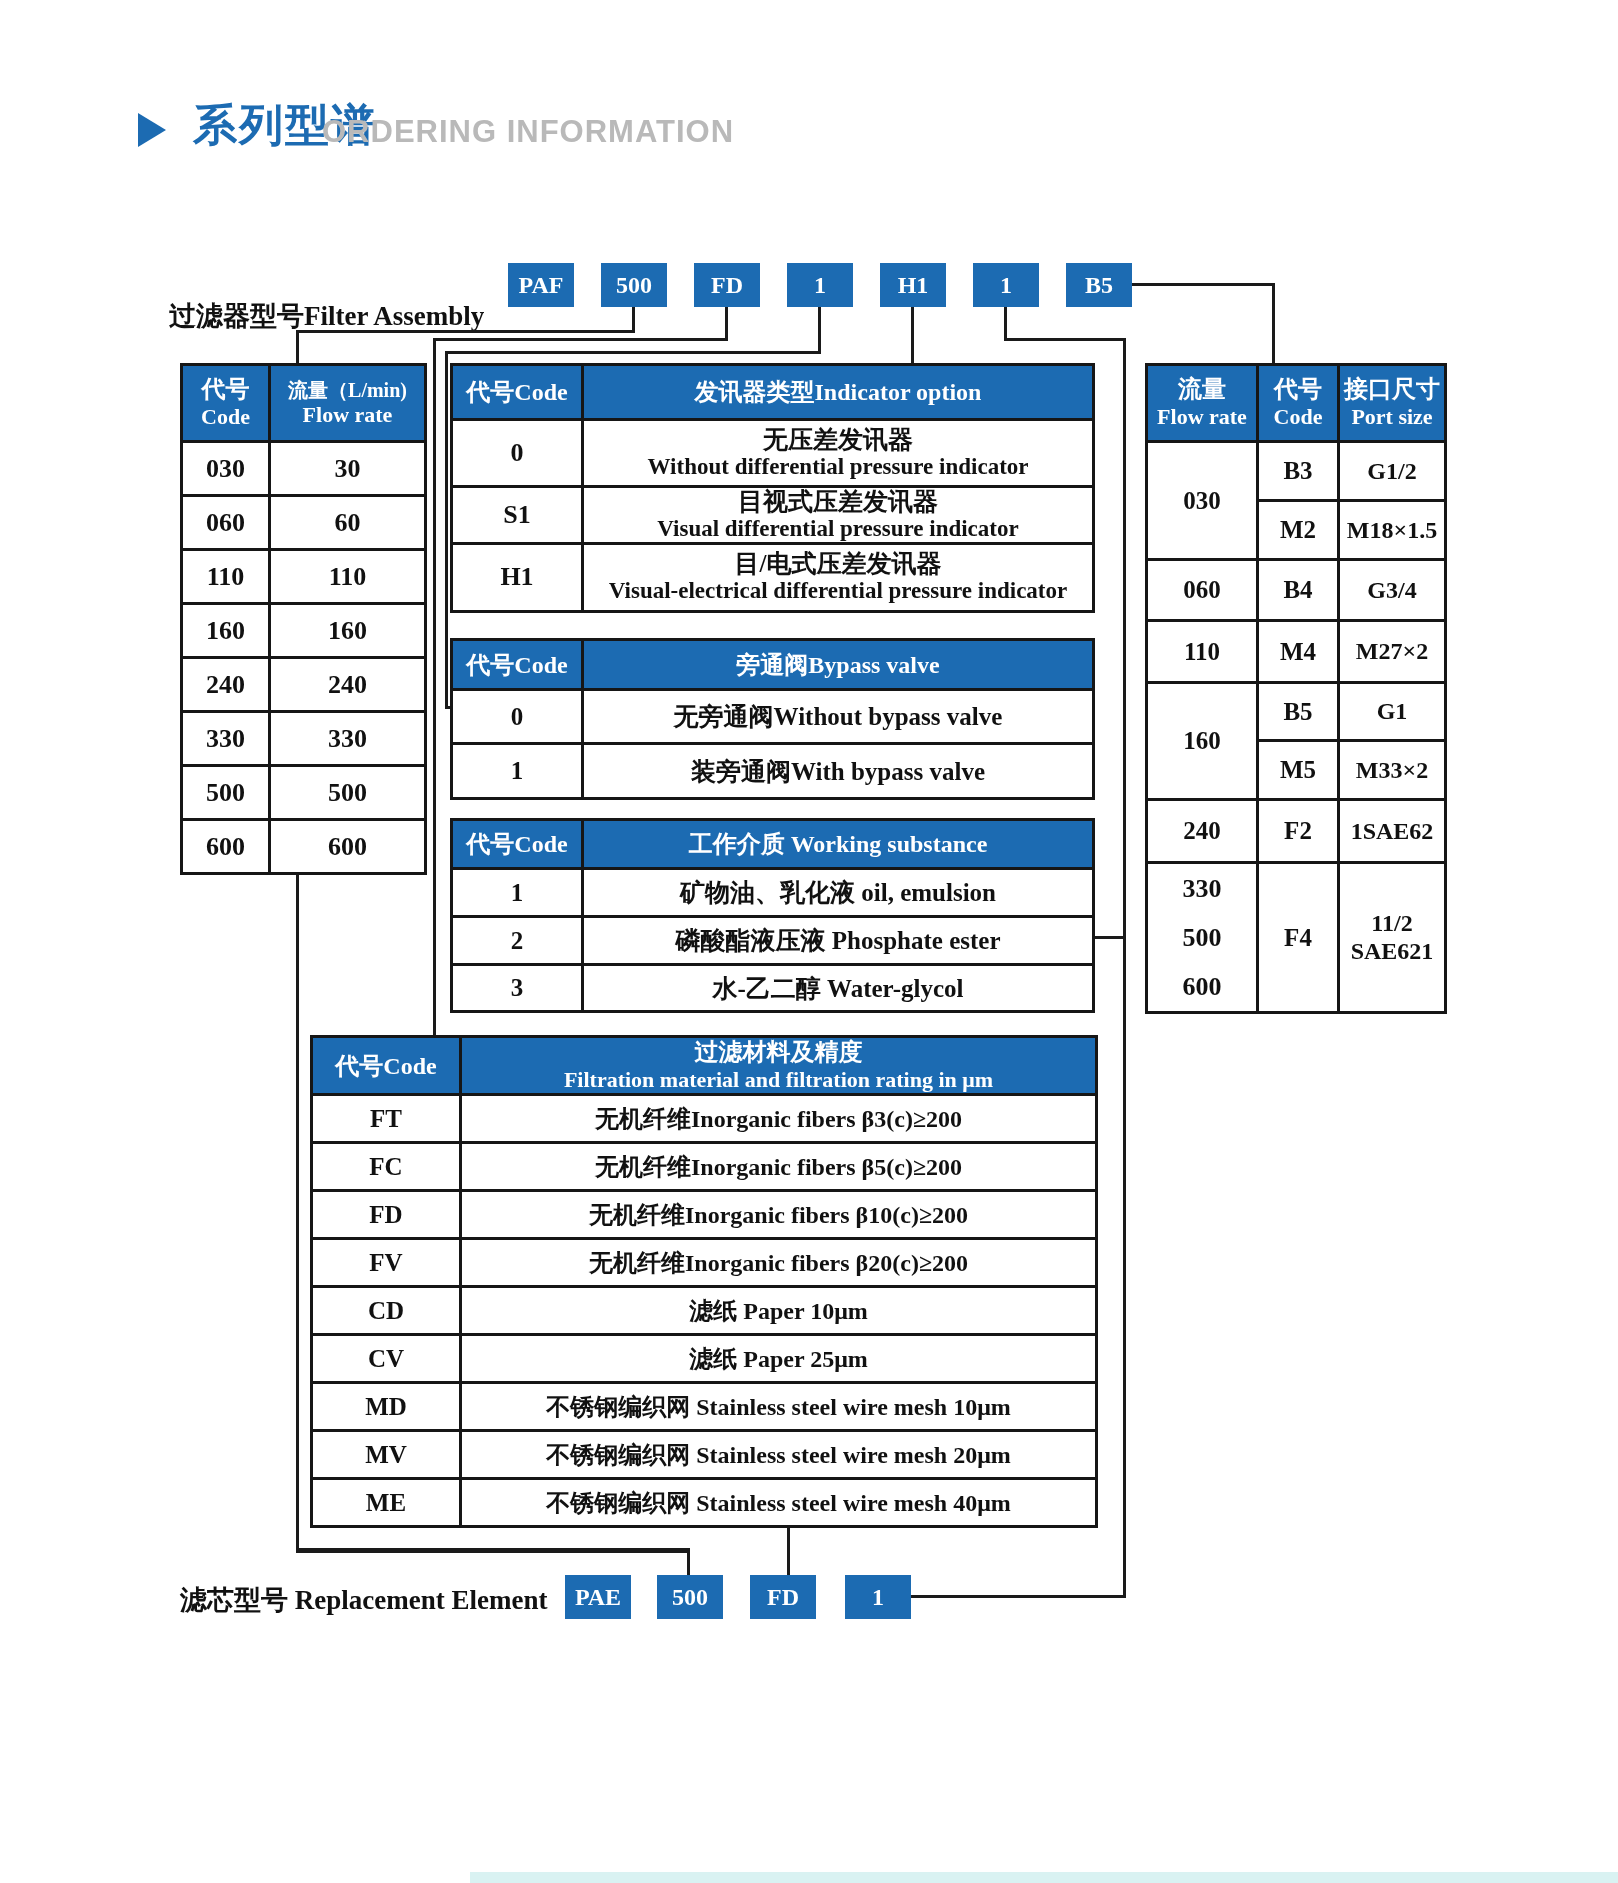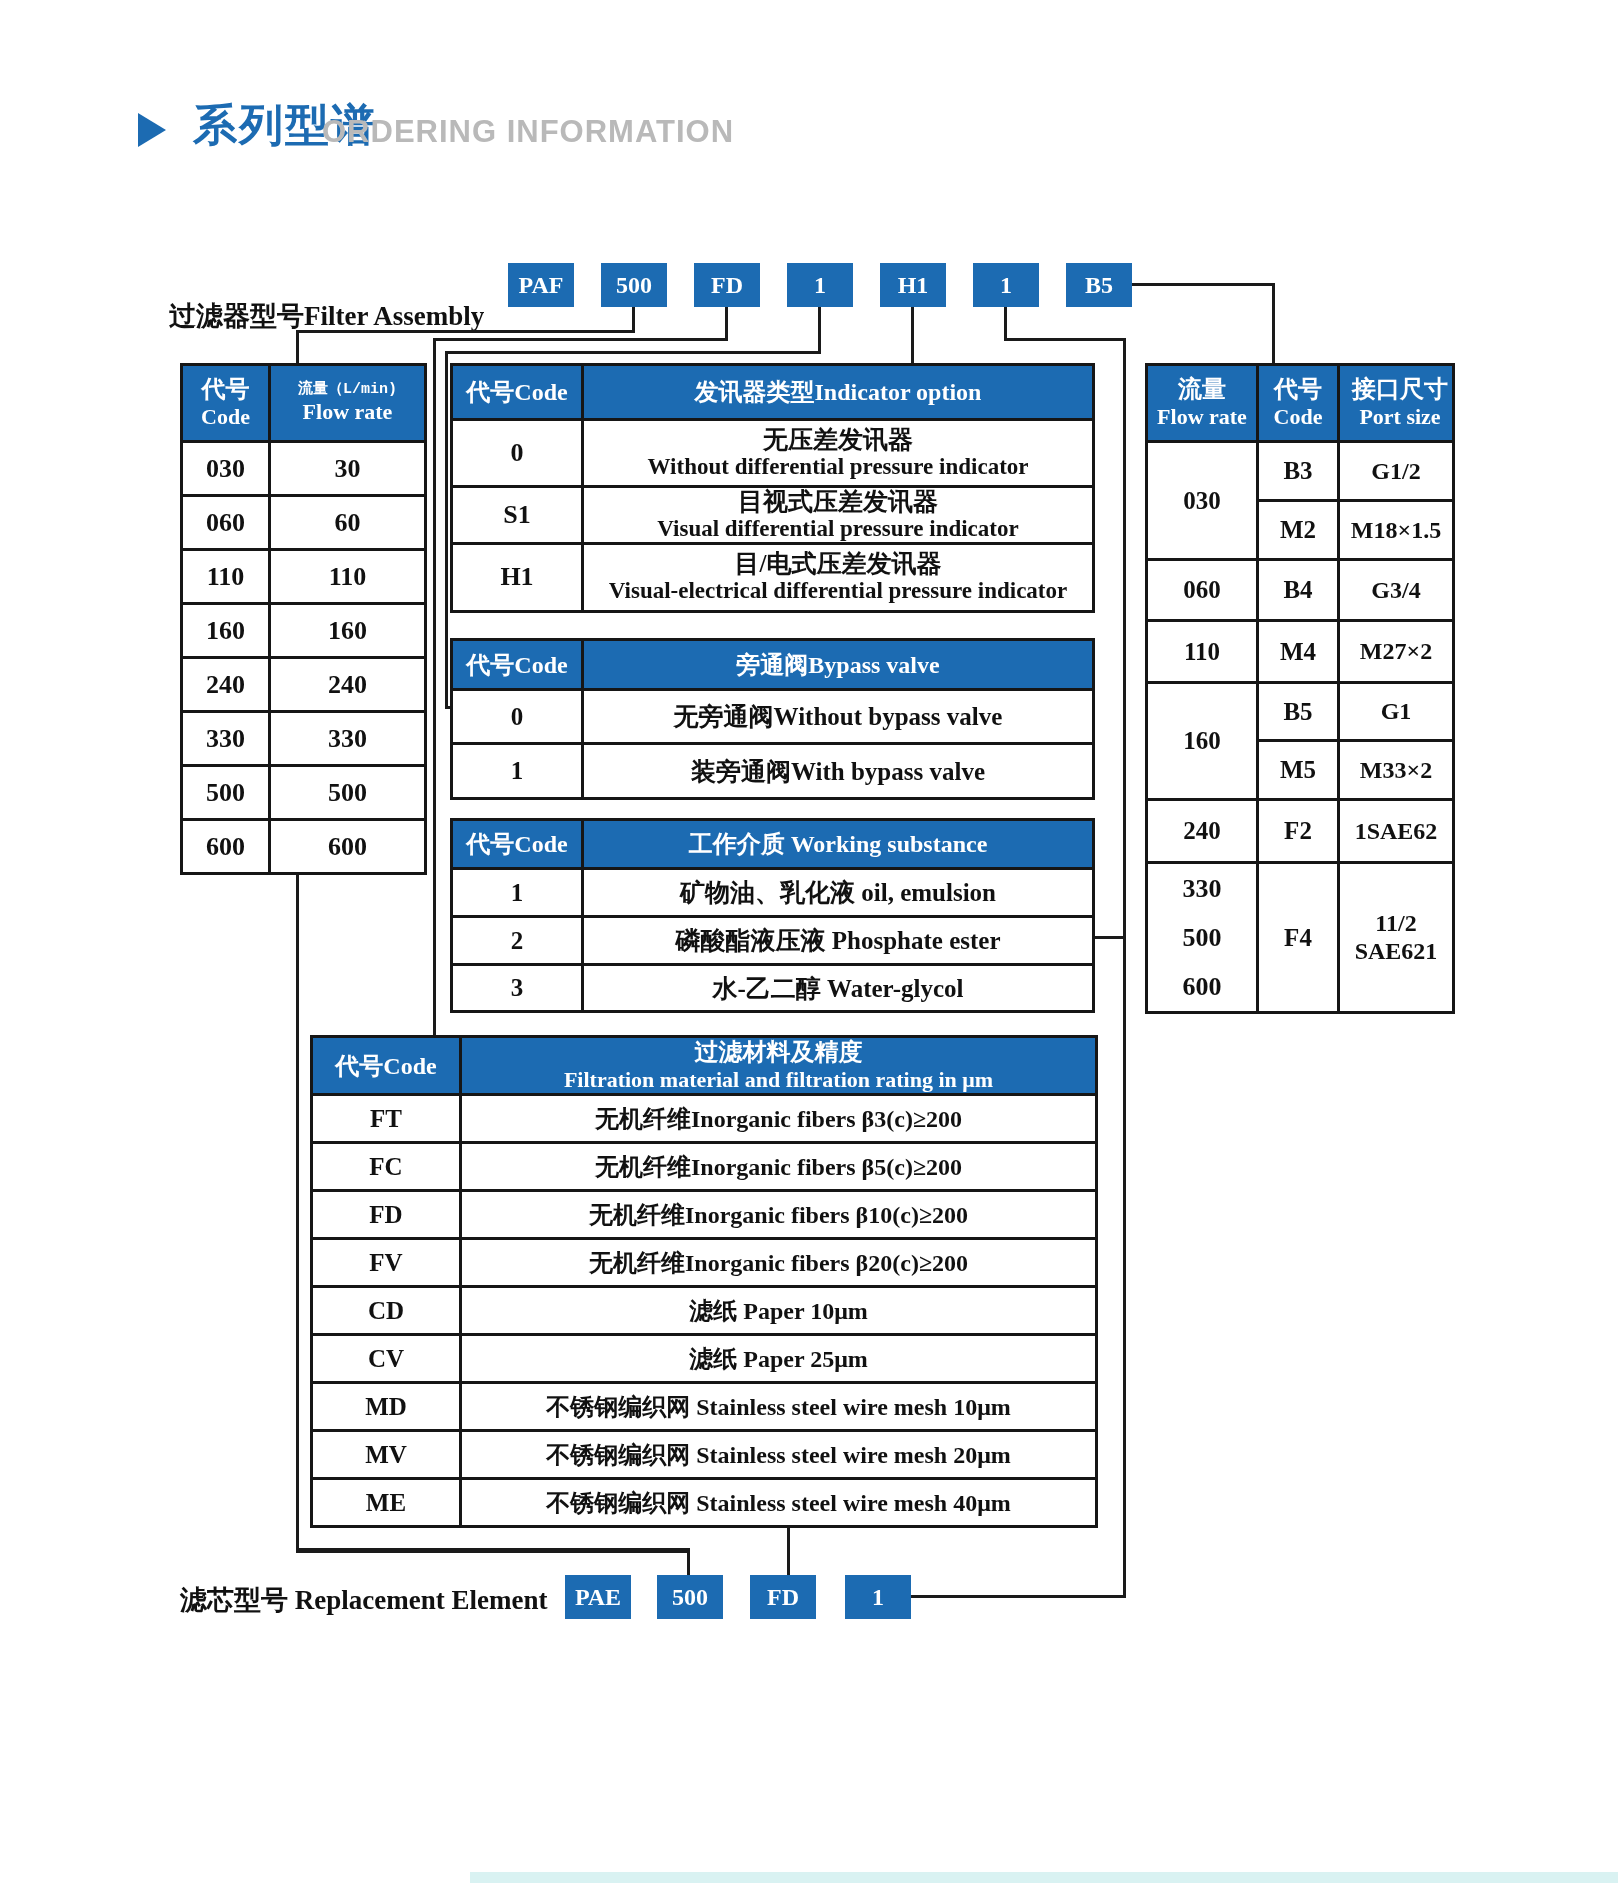--- a/index.html
+++ b/index.html
@@ -85,21 +85,21 @@
   <div class="ln" style="left:787px;top:1524px;width:3px;height:51px;"></div>
 
   <table class="tbl" style="left:180px;top:363px;width:238px;">
     <tbody>
         <tr style="height:77px;">
       <th class="hd" style="width:85px;">
         <span class="h1">代号</span>
         <span class="h2">Code</span>
       </th>
       <th class="hd" style="width:153px;">
-        <span class="h1" style="font-size:15px;font-family:Liberation Mono, monospace;">流量（L/min)</span>
+        <span class="h1" style="font-size:20px;">流量（L/min)</span>
         <span class="h2">Flow rate</span>
       </th>
     </tr>
     <tr style="height:54px;">
           <td class="cc">030</td>
           <td class="cc">30</td>
         </tr>
     <tr style="height:54px;">
           <td class="cc">060</td>
           <td class="cc">60</td>
@@ -203,21 +203,21 @@
     <tbody>
         <tr style="height:77px;">
       <th class="hd" style="width:108px;">
         <span class="h1">流量</span>
         <span class="h2">Flow rate</span>
       </th>
       <th class="hd" style="width:78px;">
         <span class="h1">代号</span>
         <span class="h2">Code</span>
       </th>
-      <th class="hd" style="width:104px;padding-left:8px;">
+      <th class="hd" style="width:104px;">
         <span class="h1">接口尺寸</span>
         <span class="h2">Port size</span>
       </th>
     </tr>
     <tr style="height:59px;">
       <td class="cc" rowspan="2" style="font-size:25px;">030</td>
       <td class="cc" style="font-size:25px;">B3</td>
       <td class="cc" style="font-size:24px;">G1/2</td>
     </tr>
     <tr style="height:59px;">

